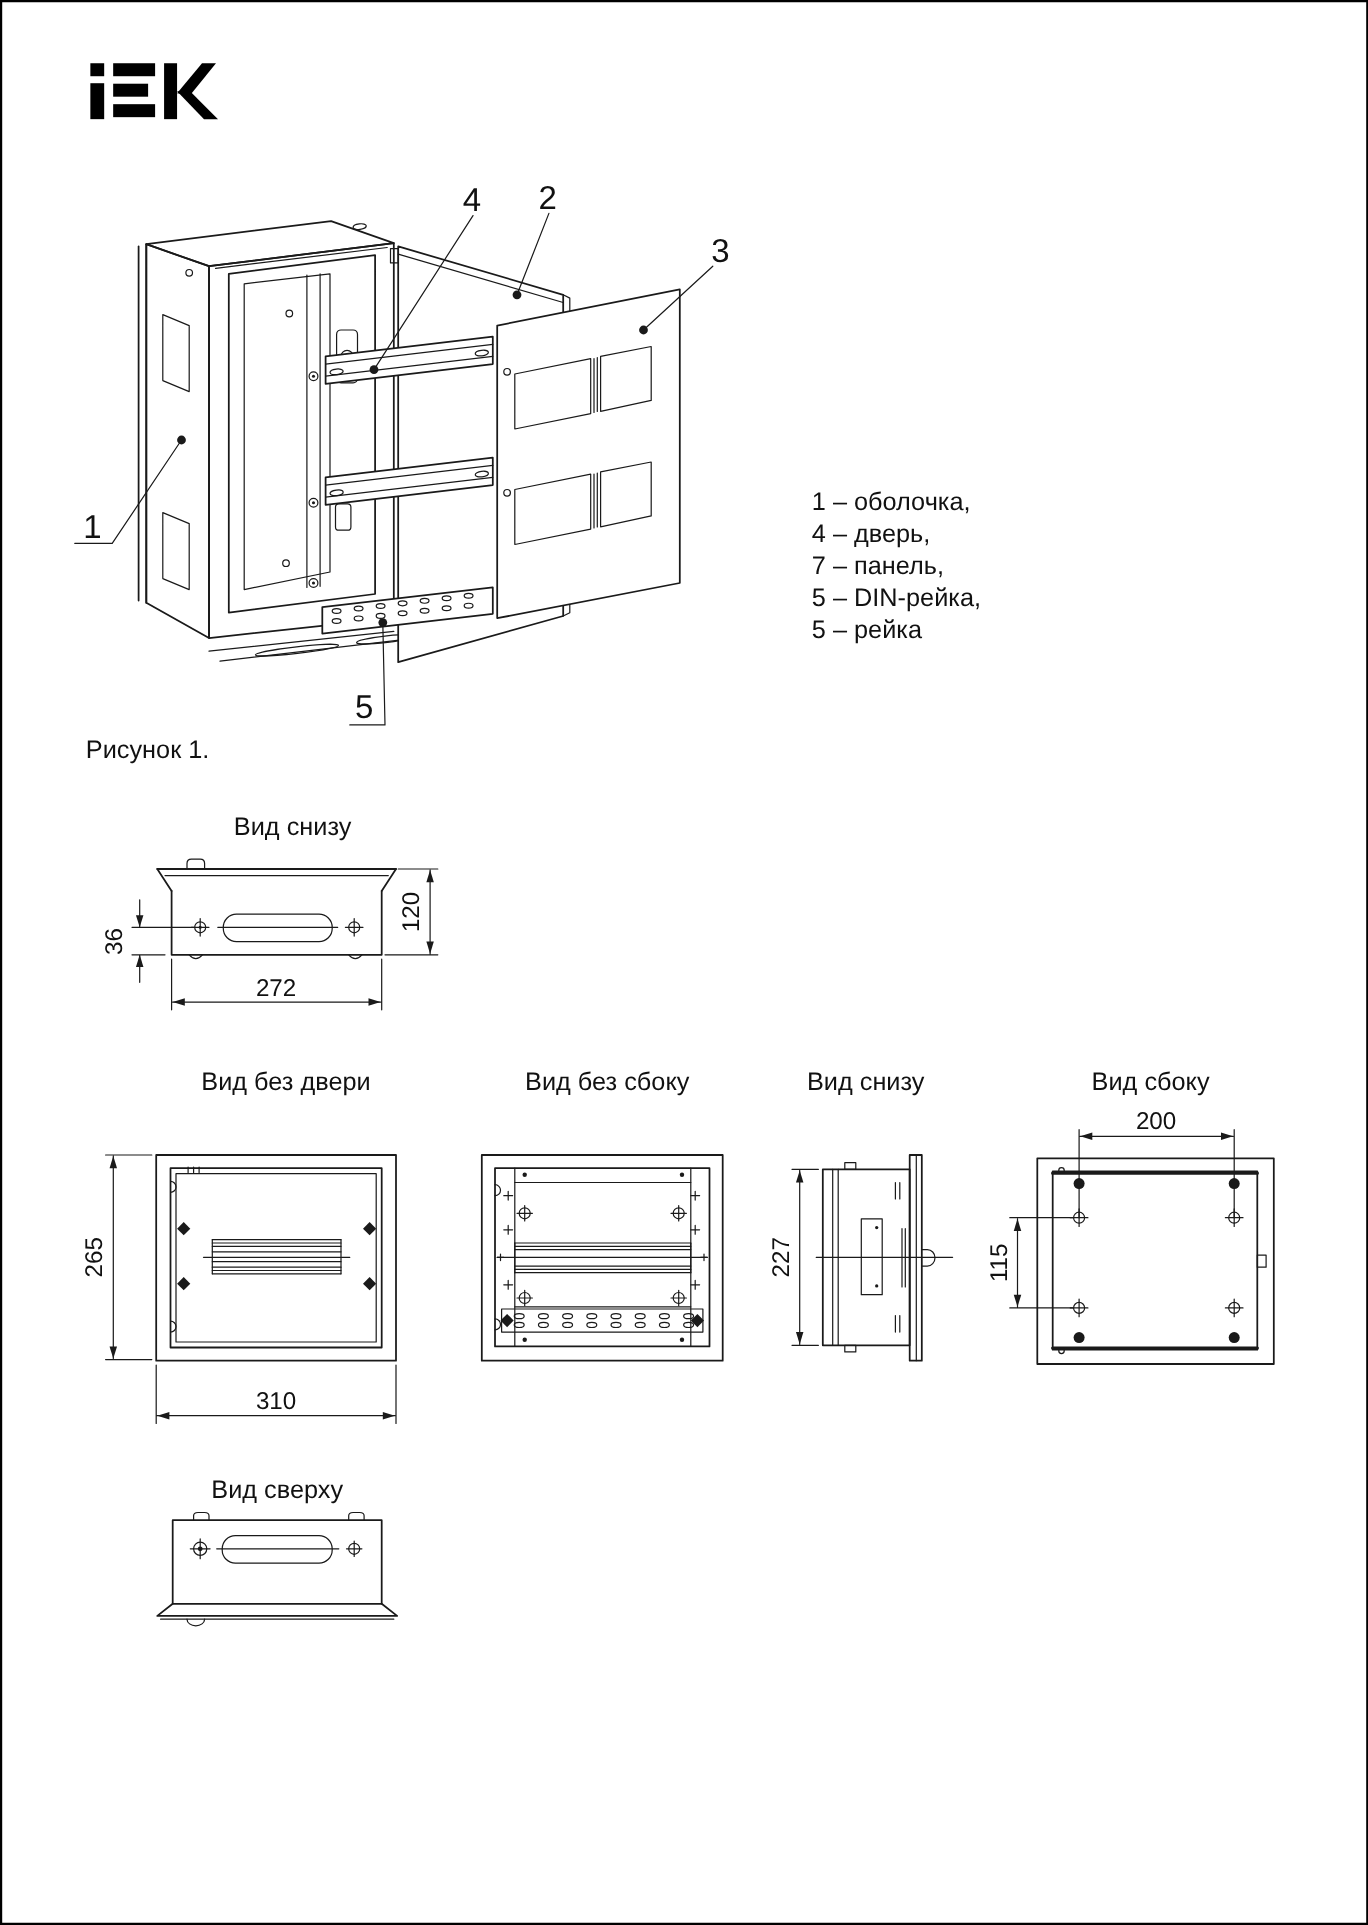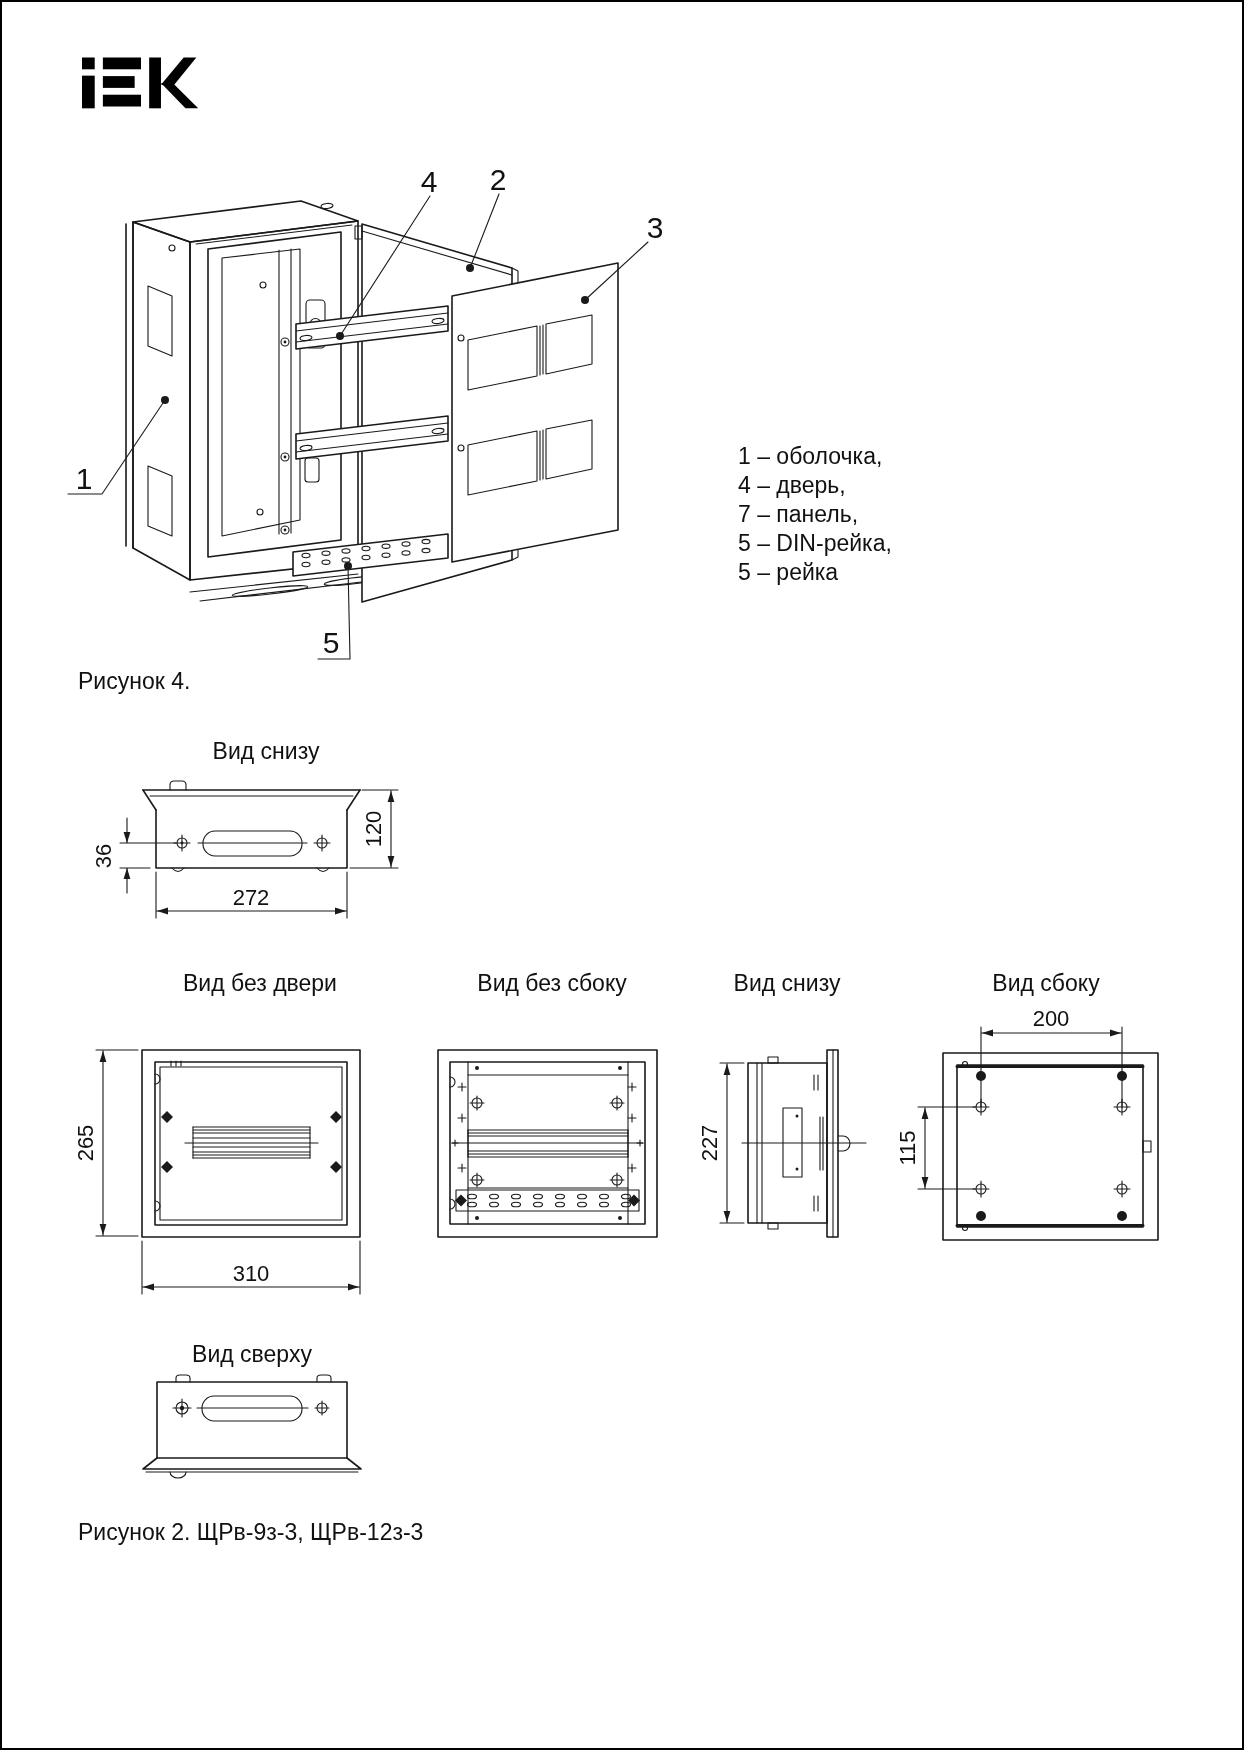--- a/index.html
+++ b/index.html
@@ -153,21 +153,21 @@
   </svg>
 
   <div class="legend" style="left:738px;top:442px;">
     <div>1 – оболочка,</div>
     <div>4 – дверь,</div>
     <div>7 – панель,</div>
     <div>5 – DIN-рейка,</div>
     <div>5 – рейка</div>
   </div>
 
-  <div class="caption" style="left:78px;top:668px;">Рисунок 4.</div>
+  <div class="caption" style="left:78px;top:668px;">Рисунок 1.</div>
 
   <div class="view-title" style="left:266px;top:738px;">Вид снизу</div>
 
   <svg class="draw" style="left:85px;top:770px;width:320px;height:155px;" viewBox="85 770 320 155">
     <path d="M143,790 H360"></path>
     <path class="thin" d="M150,796 H353"></path>
     <path d="M143,790 L156,810 M360,790 L347,810"></path>
     <path d="M156,810 V868 M347,810 V868 M156,868 H347"></path>
     <path class="thin" d="M170,790 V785 Q170,781 174,781 H182 Q186,781 186,785 V790"></path>
     <path class="thin" d="M172,868 q6,7 12,0 M317,868 q6,7 12,0"></path>
@@ -364,15 +364,14 @@
     </g>
     <g>
       <circle class="thin" cx="322" cy="1408" r="5"></circle>
       <path class="thin" d="M315,1408 H329 M322,1401 V1415"></path>
     </g>
     <path d="M157,1458 L143,1469 M347,1458 L361,1469 M143,1469 H361"></path>
     <path class="thin" d="M146,1472 H358"></path>
     <path class="thin" d="M170,1472 a8,6 0 0 0 16,0"></path>
   </svg>
 
-  <div class="caption" style="left:78px;top:1519px;">Рисунок 2. ЩРв-9з-3, ЩРв-12з-3</div>
 
 </div>
 
 </body></html>

